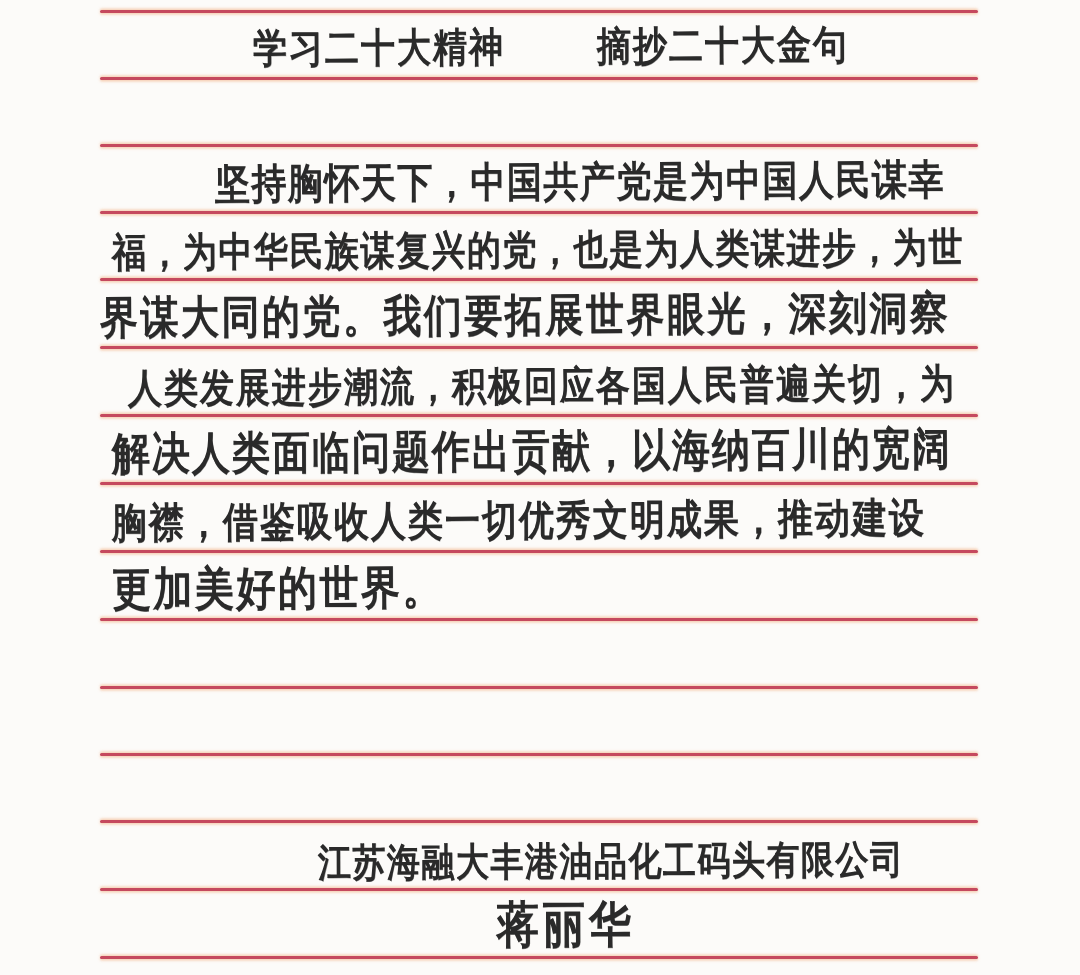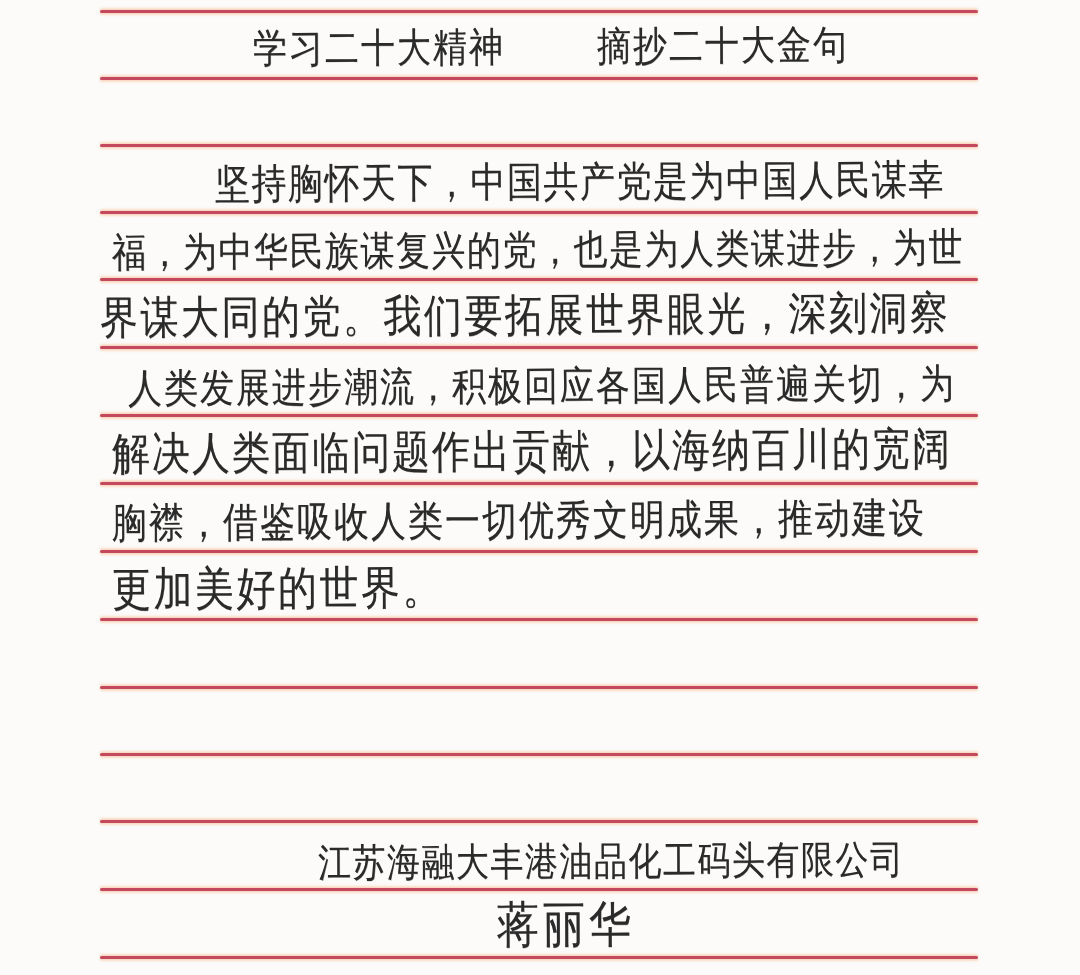--- a/index.html
+++ b/index.html
@@ -11,20 +11,21 @@
   body{
     width:1080px;height:975px;
     background:#ffffff;
     font-family:"DejaVu Sans", sans-serif;
     overflow:hidden;
   }
   .page{
     position:relative;
     width:1080px;height:975px;
     background:var(--paper);
+    font-weight:bold;
   }
   
   .rule{
     position:absolute;
     left:100px;
     width:878px;
     height:3px;
     background:var(--rule);
     border-radius:2px;
     box-shadow:0 -1.5px 2.5px rgba(240,170,120,0.55),

